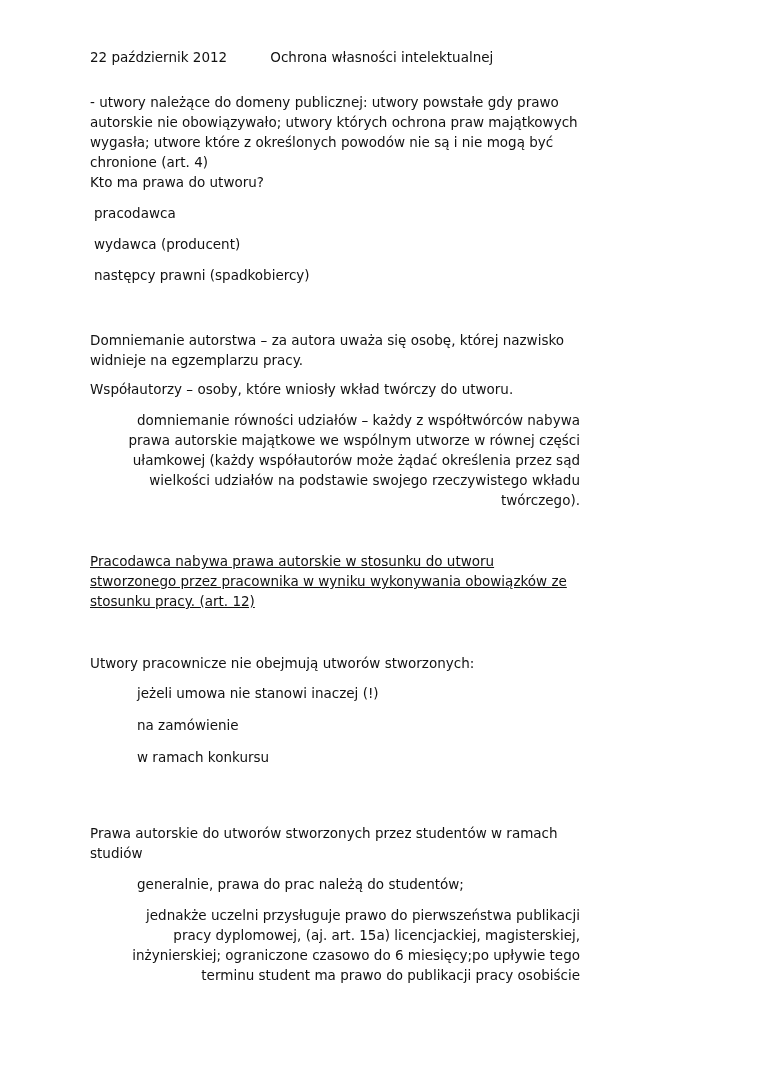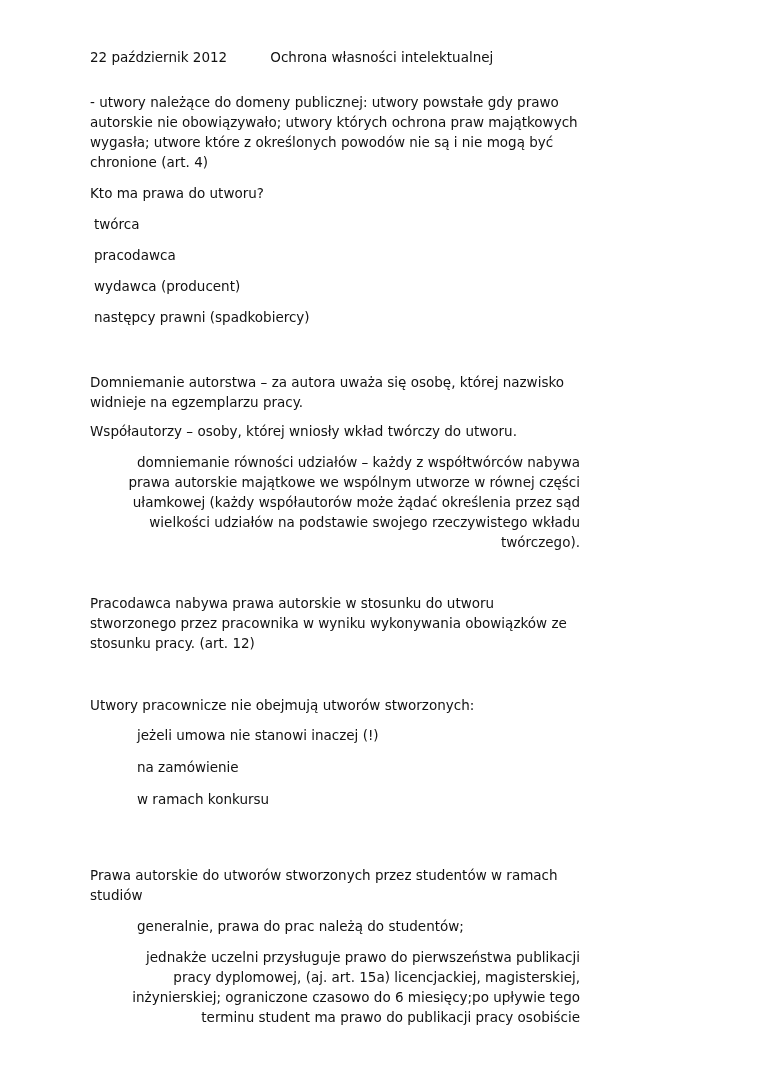--- a/index.html
+++ b/index.html
@@ -25,26 +25,26 @@
     white-space: nowrap;
   }
   .header-date {
     display: inline-block;
     width: 176px;
   }
   .p { margin: 0; }
 
   
   .m-p1        { margin-top: 25px; }
-  .m-kto       { margin-top: 11px; }
+  .m-kto       { margin-top: 0; }
   .m-list      { margin-top: 11px; }
   .m-domn-aut  { margin-top: 45px; }
   .m-wspol     { margin-top: 9px;  }
   .m-domn-row  { margin-top: 11px; }
-  .m-pracod    { margin-top: 41px; }
+  .m-pracod    { margin-top: 41px; text-decoration: underline; }
   .m-jezeli    { margin-top: 10px; }
   .m-utwory    { margin-top: 42px; }
   .m-zamow     { margin-top: 12px; }
   .m-konkurs   { margin-top: 12px; }
   .m-prawa     { margin-top: 56px; }
   .m-general   { margin-top: 11px; }
   .m-jednak    { margin-top: 11px; }
 
   .indent-first { text-indent: 47px; text-align: right; }   
   .tabbed       { padding-left: 47px; }  
@@ -58,28 +58,27 @@
 
     <div class="header-line">
       <span class="header-date">22 październik 2012</span>
       <span class="header-title">Ochrona własności intelektualnej</span>
     </div>
 
     <p class="p m-p1">- utwory należące do domeny publicznej: utwory powstałe gdy prawo autorskie nie obowiązywało; utwory których ochrona praw majątkowych wygasła; utwore które z określonych powodów nie są i nie mogą być chronione (art. 4)</p>
 
     <p class="p m-kto">Kto ma prawa do utworu?</p>
 
-    <p class="p m-list listitem">twórca</p>
     <p class="p m-list listitem">pracodawca</p>
     <p class="p m-list listitem">wydawca (producent)</p>
     <p class="p m-list listitem">następcy prawni (spadkobiercy)</p>
 
     <p class="p m-domn-aut">Domniemanie autorstwa – za autora uważa się osobę, której nazwisko widnieje na egzemplarzu pracy.</p>
 
-    <p class="p m-wspol">Współautorzy – osoby, której wniosły wkład twórczy do utworu.</p>
+    <p class="p m-wspol">Współautorzy – osoby, które wniosły wkład twórczy do utworu.</p>
 
     <p class="p m-domn-row indent-first">domniemanie równości udziałów – każdy z współtwórców nabywa prawa autorskie majątkowe we wspólnym utworze w równej części ułamkowej (każdy współautorów może żądać określenia przez sąd wielkości udziałów na podstawie swojego rzeczywistego wkładu twórczego).</p>
 
     <p class="p m-pracod">Pracodawca nabywa prawa autorskie w stosunku do utworu stworzonego przez pracownika w wyniku wykonywania obowiązków ze stosunku pracy. (art. 12)</p>
 
     <p class="p m-utwory">Utwory pracownicze nie obejmują utworów stworzonych:</p>
 
     <p class="p m-jezeli tabbed">jeżeli umowa nie stanowi inaczej (!)</p>
 
     <p class="p m-zamow tabbed">na zamówienie</p>

